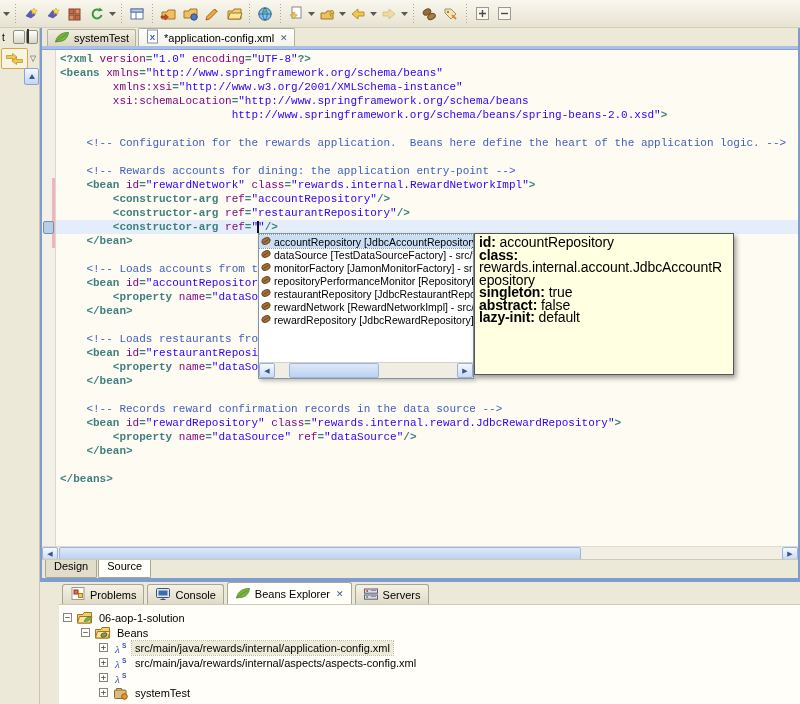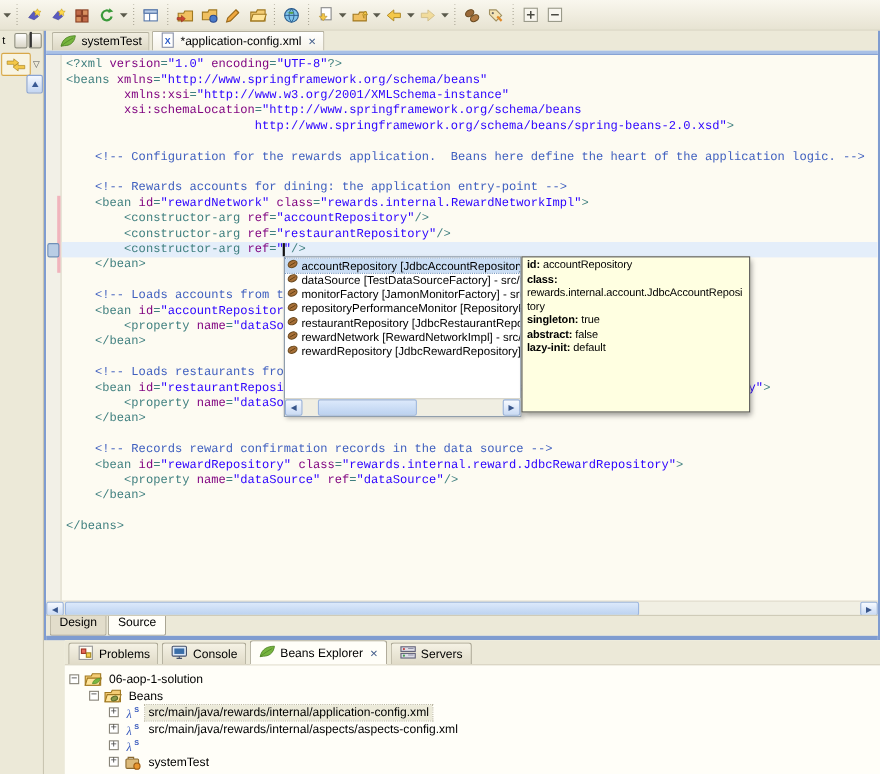--- a/index.html
+++ b/index.html
@@ -41,21 +41,21 @@
   .tab-close{font-size:9px;color:#46608c;margin-left:2px;}
   .blueband{height:3px;background:#a9c0e6;border-bottom:1px solid #87a2d4;}
   .ebody{position:absolute;left:0;top:22px;right:0;bottom:35px;overflow:hidden;background:#fdfbf2;}
   .ruler{position:absolute;left:0;top:0;width:13px;bottom:0;background:#f2f0e7;border-right:1px solid #ddd9ca;}
   .range-bar{position:absolute;left:10px;width:3px;background:#f0b4bc;}
   .line-marker{position:absolute;left:1px;width:9px;height:11px;background:#b9cde5;border:1px solid #6f8fb8;border-radius:2px;}
   .code{position:absolute;left:14px;top:0;right:0;bottom:0;padding:2px 0 0 4px;overflow:hidden;
         font-family:"Liberation Mono","DejaVu Sans Mono",monospace;font-size:11px;line-height:14px;white-space:pre;}
   .cline{height:14px;}
   .cline.hl{background:#e4eefa;margin-left:-4px;padding-left:4px;}
-  .c-t{color:#3f7f7f;} .c-a{color:#7f007f;} .c-v{color:#2a00ff;} .c-c{color:#3f5fbf;} .c-d{color:#222;}
+  .c-t{color:#3f7f7f;font-weight:bold;} .c-a{color:#7f007f;} .c-v{color:#2a00ff;} .c-c{color:#3f5fbf;} .c-d{color:#222;}
   .caret-cursor{position:absolute;left:257px;top:221px;width:2px;height:12px;background:#111;z-index:6;}
   
   .hscroll{position:absolute;left:0;right:0;bottom:22px;height:13px;background:#f1efe3;border-top:1px solid #e0dccc;
            display:flex;align-items:stretch;}
   .sbtn{width:14px;flex:none;border:1px solid #98b2dc;border-radius:2px;background:linear-gradient(#f7faff,#c9daf4);
         display:flex;align-items:center;justify-content:center;font-size:7px;color:#38568c;}
   .sthumb{flex:none;border:1px solid #9cb6e0;border-radius:2px;background:linear-gradient(#dce9fb,#bcd2f0);margin:0 1px;}
   .strack{flex:1;}
   
   .ptabs{position:absolute;left:0;right:0;bottom:4px;height:18px;background:#ece9d8;border-top:1px solid #cfcbb8;
@@ -80,23 +80,23 @@
   .tlabel{padding:1px 3px;white-space:nowrap;}
   .tlabel.selected{background:#ecead9;outline:1px dotted #bcb8a4;}
   
   .popup{position:absolute;left:258px;top:233px;width:216px;height:146px;background:#fff;z-index:8;
          border:1px solid #8494a4;box-shadow:2px 2px 4px rgba(0,0,0,.25);display:flex;flex-direction:column;box-sizing:border-box;}
   .plist{flex:1;overflow:hidden;padding-top:1px;}
   .pitem{height:13px;display:flex;align-items:center;gap:3px;padding:0 2px;font-size:10.5px;white-space:nowrap;overflow:hidden;}
   .pitem.selected{background:#cadef5;outline:1px dotted #7c9cc4;}
   .pscroll{height:15px;border-top:1px solid #d4d0c4;background:#f0eee2;display:flex;align-items:stretch;}
   
-  .tooltip{position:absolute;left:474px;top:233px;width:208px;height:142px;box-sizing:border-box;z-index:9;
+  .tooltip{position:absolute;left:474px;top:233px;width:260px;height:142px;box-sizing:border-box;z-index:9;
            background:#ffffe1;border:1px solid #565656;box-shadow:2px 3px 5px rgba(0,0,0,.4);
-           padding:2px 4px;font-size:10px;line-height:12.5px;letter-spacing:-0.1px;overflow:hidden;overflow-wrap:anywhere;}
+           padding:2px 4px;font-size:14px;line-height:12.5px;letter-spacing:-0.1px;overflow:hidden;overflow-wrap:anywhere;}
   .tipline b{font-weight:bold;}
   .tipline .block{display:block;}
 </style>
 </head>
 <body>
 
 <div class="app">
 
   <div class="toolbar" id="toolbar">
       <span class="tcaret">

